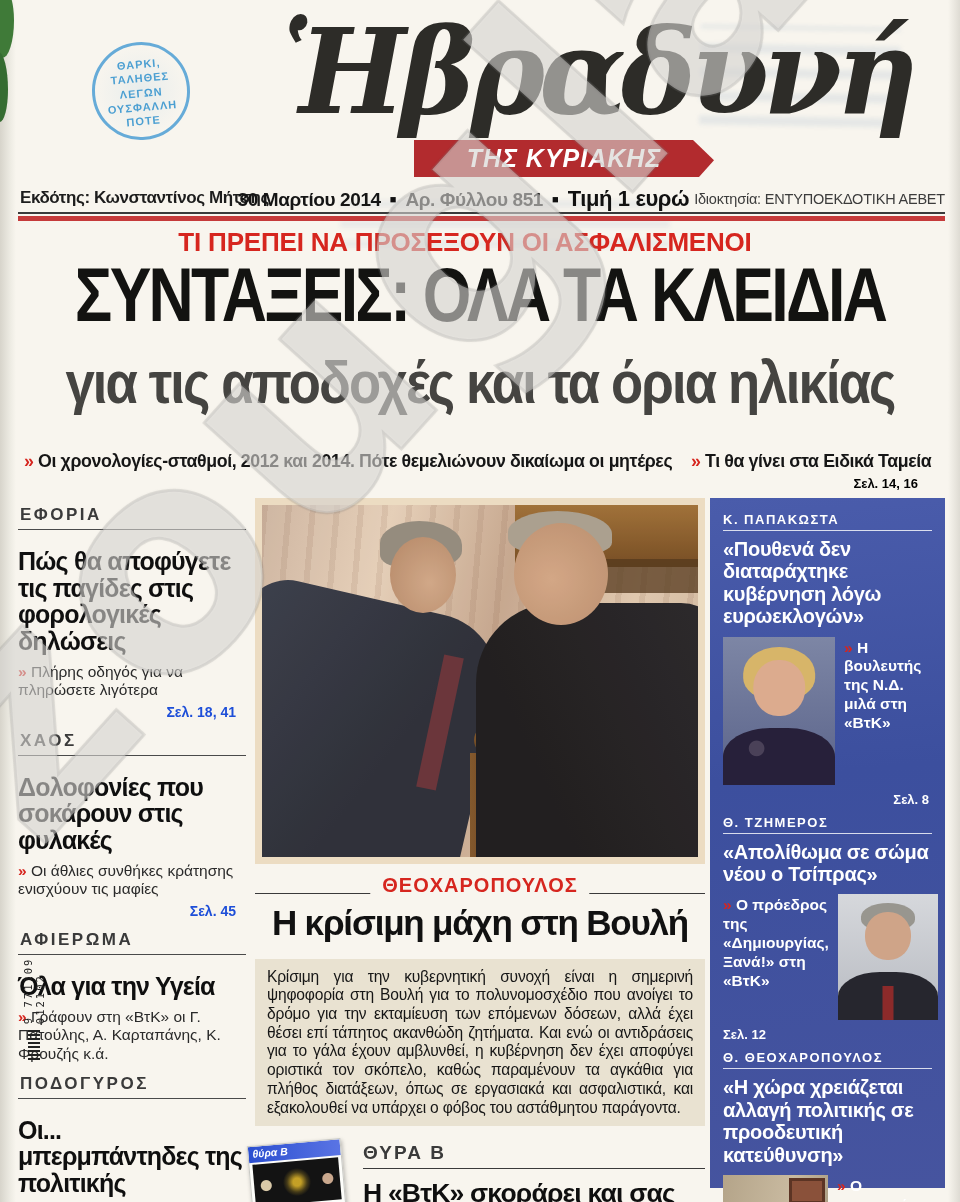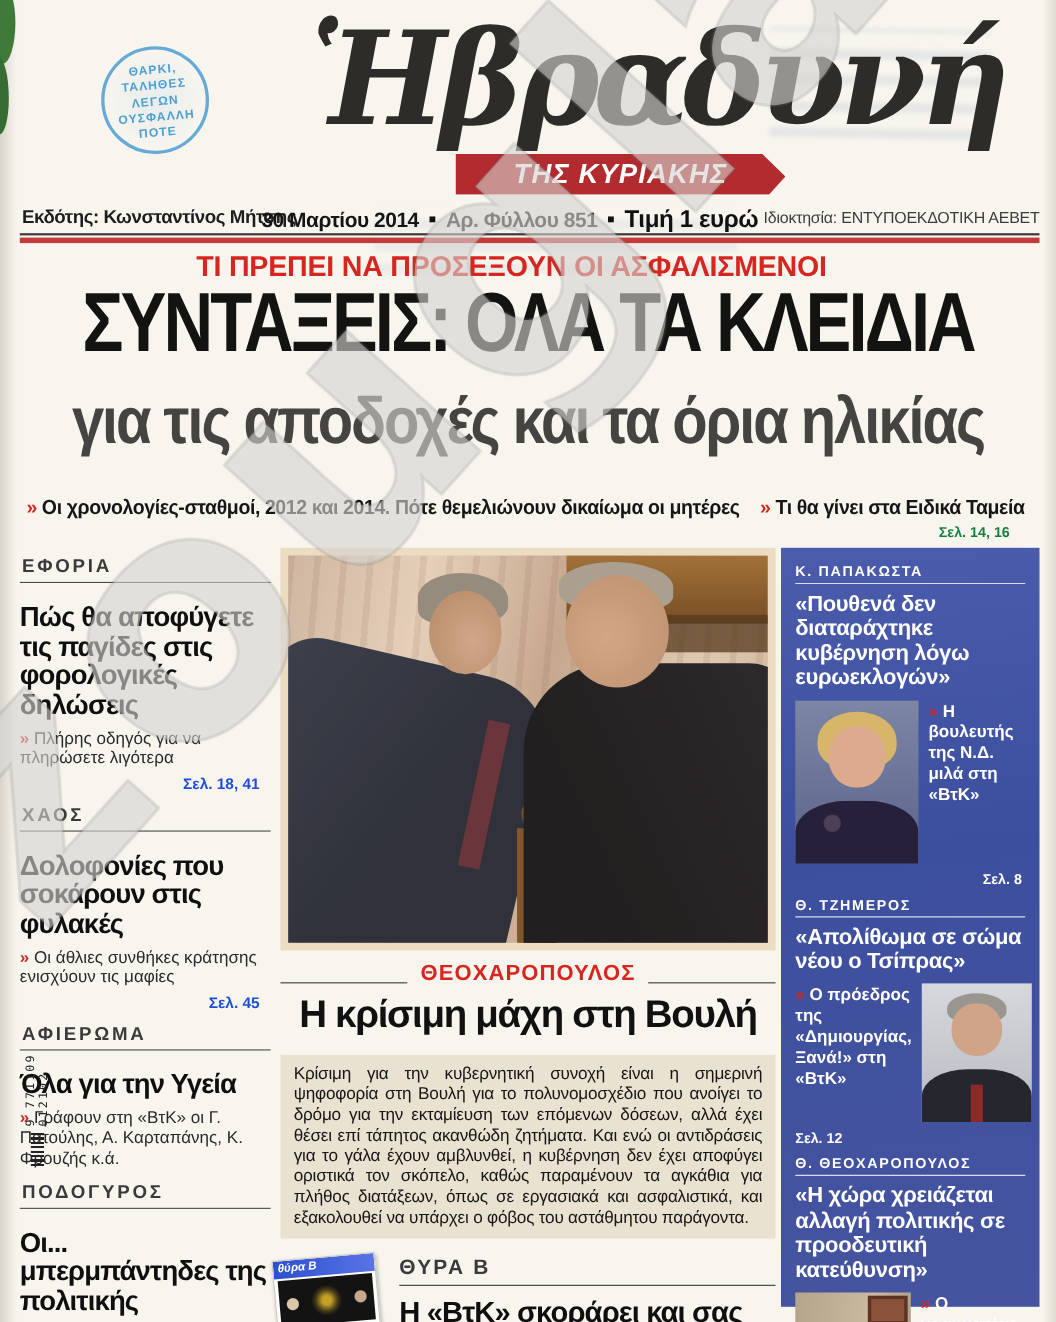--- a/index.html
+++ b/index.html
@@ -51,21 +51,21 @@
   .hl1{position:absolute;left:50%;top:250px;white-space:nowrap;font-weight:900;font-size:68px;
        letter-spacing:-3px;color:#131311;z-index:4;transform:translateX(-50%) scale(.92,1.12);
        transform-origin:center top;}
   .hl2{position:absolute;left:50%;top:348px;white-space:nowrap;font-weight:800;font-size:56px;
        letter-spacing:-2px;color:#454441;z-index:4;transform:translateX(-50%) scale(.94,1.06);
        transform-origin:center top;}
   .deck{position:absolute;left:24px;top:450px;white-space:nowrap;font-size:18.5px;font-weight:800;
         letter-spacing:-.4px;color:#161616;z-index:4;transform:scaleX(.96);transform-origin:left;}
   .deck .gap{display:inline-block;width:10px;}
   .chv{color:#d6261f;font-weight:900;}
-  .deck-page{position:absolute;right:42px;top:476px;font-size:13px;font-weight:800;color:#15803d;z-index:4;}
+  .deck-page{position:absolute;right:42px;top:476px;font-size:13px;font-weight:800;color:#000000;z-index:4;}
   
   .lcol{position:absolute;left:18px;top:505px;width:228px;z-index:4;}
   .l-sec{margin-bottom:11px;}
   .l-label{font-size:17px;font-weight:700;color:#3a3a3a;letter-spacing:2.5px;
            border-bottom:1.5px solid #4a4a4a;padding:0 0 4px 2px;margin-bottom:18px;}
   .l-head{font-size:25px;line-height:1.06;font-weight:800;color:#0f0f0f;letter-spacing:-.8px;
           margin:4px 0 9px;}
   .l-note{font-size:15.5px;line-height:1.18;color:#2a2a2a;margin:0 0 4px;}
   .l-page{text-align:right;font-size:14px;font-weight:800;margin:1px 10px 0 0;color:#1d4ed8;}
   .l-media{display:flex;gap:8px;align-items:flex-start;}

